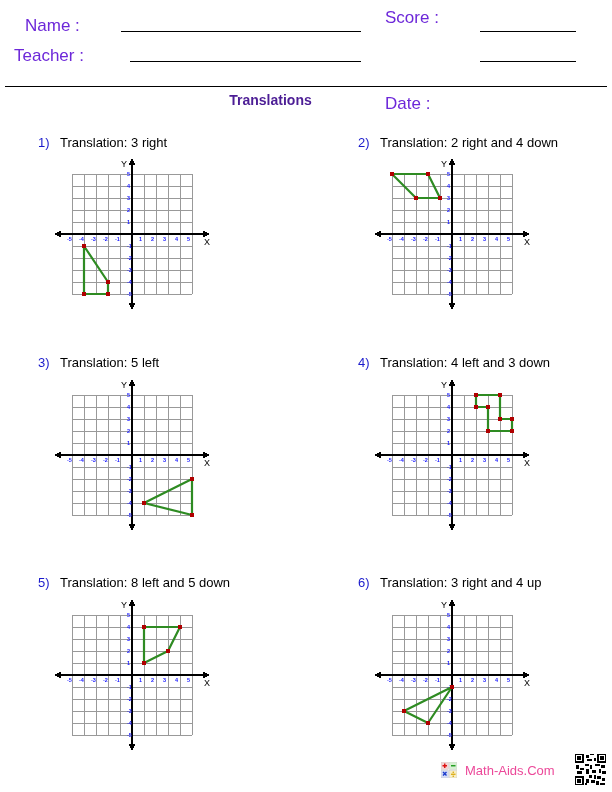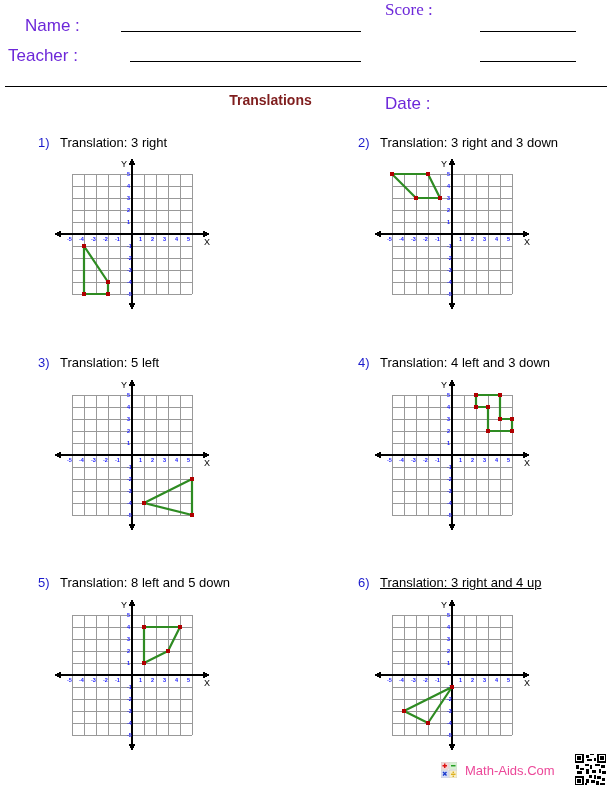--- a/index.html
+++ b/index.html
@@ -2,37 +2,37 @@
 <html><head>
 <meta charset="utf-8">
 <style>
   html, body { margin: 0; padding: 0; background: #ffffff; }
   body { width: 612px; height: 792px; position: relative; overflow: hidden;
          font-family: "Liberation Sans", "DejaVu Sans", sans-serif; color: #000; }
   .hdr-label { position: absolute; font-size: 17px; line-height: 20px; color: #6d28d9; }
   .hdr-line { position: absolute; height: 0; border-top: 1px solid #000; }
   .rule { position: absolute; left: 5px; width: 602px; top: 86px; border-top: 1px solid #000; }
   .title { position: absolute; top: 92px; left: 0; width: 541px; text-align: center;
-           font-size: 14px; font-weight: bold; color: #7f1d1d; }
+           font-size: 14px; font-weight: bold; color: #4c1d95; }
   .prob-num { position: absolute; font-size: 13px; color: #1a1acc; }
   .prob-text { position: absolute; font-size: 13px; color: #000; }
   .graph { position: absolute; }
   .footer-logo { position: absolute; left: 441px; top: 762px; width: 16px; height: 16px; }
   .footer-text { position: absolute; left: 465px; top: 763px; font-size: 13px; color: #ec4899; }
   .qr { position: absolute; left: 575px; top: 754px; width: 31px; height: 31px; }
 </style>
 </head>
 <body>
 
 <div class="hdr-label" style="left:25px; top:16px;">Name :</div>
 <div class="hdr-line" style="left:121px; width:240px; top:31px;"></div>
-<div class="hdr-label" style="left:385px; top:0;font-family:Liberation Serif, serif;">Score :</div>
+<div class="hdr-label" style="left:385px; top:8px;">Score :</div>
 <div class="hdr-line" style="left:480px; width:96px; top:31px;"></div>
 
-<div class="hdr-label" style="left:8px; top:46px;">Teacher :</div>
+<div class="hdr-label" style="left:14px; top:46px;">Teacher :</div>
 <div class="hdr-line" style="left:130px; width:231px; top:61px;"></div>
 <div class="hdr-label" style="left:385px; top:46px;margin-top:48px;">Date :</div>
 <div class="hdr-line" style="left:480px; width:96px; top:61px;"></div>
 
 <div class="rule"></div>
 <div class="title">Translations</div>
 
 <div id="problems">
 
   <div>
@@ -100,21 +100,21 @@
           <rect x="30" y="90" width="4" height="4" fill="#b00000"></rect>
           <rect x="54" y="126" width="4" height="4" fill="#b00000"></rect>
           <rect x="54" y="138" width="4" height="4" fill="#b00000"></rect>
           <rect x="30" y="138" width="4" height="4" fill="#b00000"></rect>
         </g>
       </svg>
   </div>
 
   <div>
     <span class="prob-num" style="left:358px; top:135px;">2)</span>
-    <span class="prob-text" style="left:380px; top:135px;">Translation: 3 right and 3 down</span>
+    <span class="prob-text" style="left:380px; top:135px;">Translation: 2 right and 4 down</span>
     <svg class="graph" style="left:372px; top:154px;" width="160" height="160" shape-rendering="crispEdges">
         <g>
           <line x1="20" y1="20" x2="20" y2="140" stroke="#999999" stroke-width="1"></line>
           <line x1="20" y1="20" x2="140" y2="20" stroke="#999999" stroke-width="1"></line>
           <line x1="32" y1="20" x2="32" y2="140" stroke="#999999" stroke-width="1"></line>
           <line x1="20" y1="32" x2="140" y2="32" stroke="#999999" stroke-width="1"></line>
           <line x1="44" y1="20" x2="44" y2="140" stroke="#999999" stroke-width="1"></line>
           <line x1="20" y1="44" x2="140" y2="44" stroke="#999999" stroke-width="1"></line>
           <line x1="56" y1="20" x2="56" y2="140" stroke="#999999" stroke-width="1"></line>
           <line x1="20" y1="56" x2="140" y2="56" stroke="#999999" stroke-width="1"></line>
@@ -383,21 +383,21 @@
           <rect x="90" y="30" width="4" height="4" fill="#b00000"></rect>
           <rect x="126" y="30" width="4" height="4" fill="#b00000"></rect>
           <rect x="114" y="54" width="4" height="4" fill="#b00000"></rect>
           <rect x="90" y="66" width="4" height="4" fill="#b00000"></rect>
         </g>
       </svg>
   </div>
 
   <div>
     <span class="prob-num" style="left:358px; top:575px;">6)</span>
-    <span class="prob-text" style="left:380px; top:575px;text-decoration:underline;">Translation: 3 right and 4 up</span>
+    <span class="prob-text" style="left:380px; top:575px;">Translation: 3 right and 4 up</span>
     <svg class="graph" style="left:372px; top:595px;" width="160" height="160" shape-rendering="crispEdges">
         <g>
           <line x1="20" y1="20" x2="20" y2="140" stroke="#999999" stroke-width="1"></line>
           <line x1="20" y1="20" x2="140" y2="20" stroke="#999999" stroke-width="1"></line>
           <line x1="32" y1="20" x2="32" y2="140" stroke="#999999" stroke-width="1"></line>
           <line x1="20" y1="32" x2="140" y2="32" stroke="#999999" stroke-width="1"></line>
           <line x1="44" y1="20" x2="44" y2="140" stroke="#999999" stroke-width="1"></line>
           <line x1="20" y1="44" x2="140" y2="44" stroke="#999999" stroke-width="1"></line>
           <line x1="56" y1="20" x2="56" y2="140" stroke="#999999" stroke-width="1"></line>
           <line x1="20" y1="56" x2="140" y2="56" stroke="#999999" stroke-width="1"></line>

